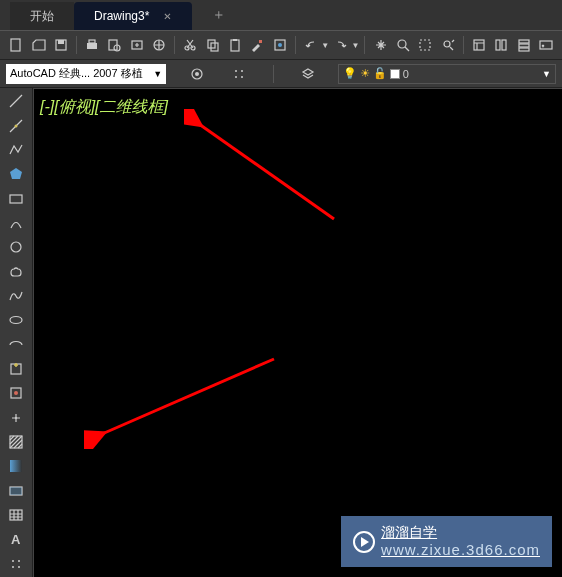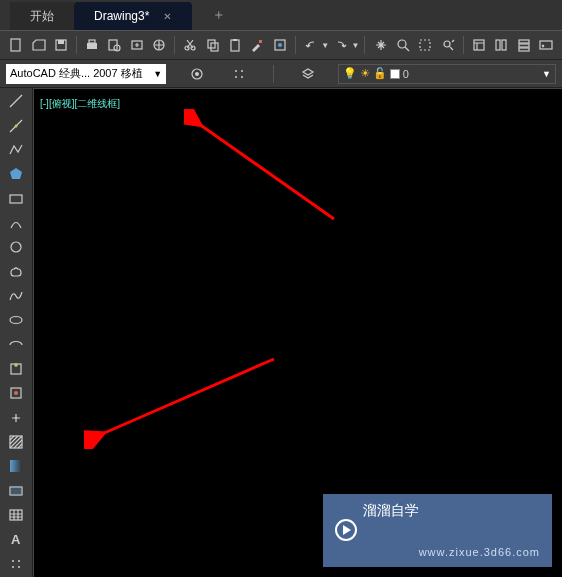--- a/index.html
+++ b/index.html
@@ -147,48 +147,48 @@
       flex: 1;
       background: #000;
       position: relative;
       border-top: 1px solid #444;
       border-left: 1px solid #444;
     }
     .canvas-label {
       position: absolute;
       top: 8px;
       left: 6px;
-      color: #5eead4;
-      font-size: 10px;
+      color: #bef264;
+      font-size: 16px;
+      font-style: italic;
     }
     
     .arrow {
       position: absolute;
       pointer-events: none;
     }
     
     .watermark {
       position: absolute;
       bottom: 10px;
       right: 10px;
       background: rgba(76, 108, 153, 0.95);
       color: #fff;
       padding: 8px 12px;
       display: flex;
       align-items: center;
       gap: 6px;
       font-size: 14px;
     }
     .watermark-sub {
-      font-size: 11px;
+      font-size: 15px;
       letter-spacing: 1px;
       color: #cde;
-      margin-top: 44px;
-    }
-    .wm-stack { display: flex; flex-direction: row; line-height: 1.2; }
+    }
+    .wm-stack { display: flex; flex-direction: column; line-height: 1.2; text-decoration: underline; }
     
     svg { display: block; }
     .ico-line { stroke: #ccc; stroke-width: 1.2; fill: none; }
     .ico-fill { fill: #ccc; }
     .ico-blue { fill: #5a9fd4; }
     .ico-yellow { fill: #d4c15a; }
     .ico-red { fill: #d46a5a; }
     .layer-bulb { color: #ffcc33; font-size: 11px; }
     .layer-sun { color: #ffcc33; font-size: 11px; }
   </style>

